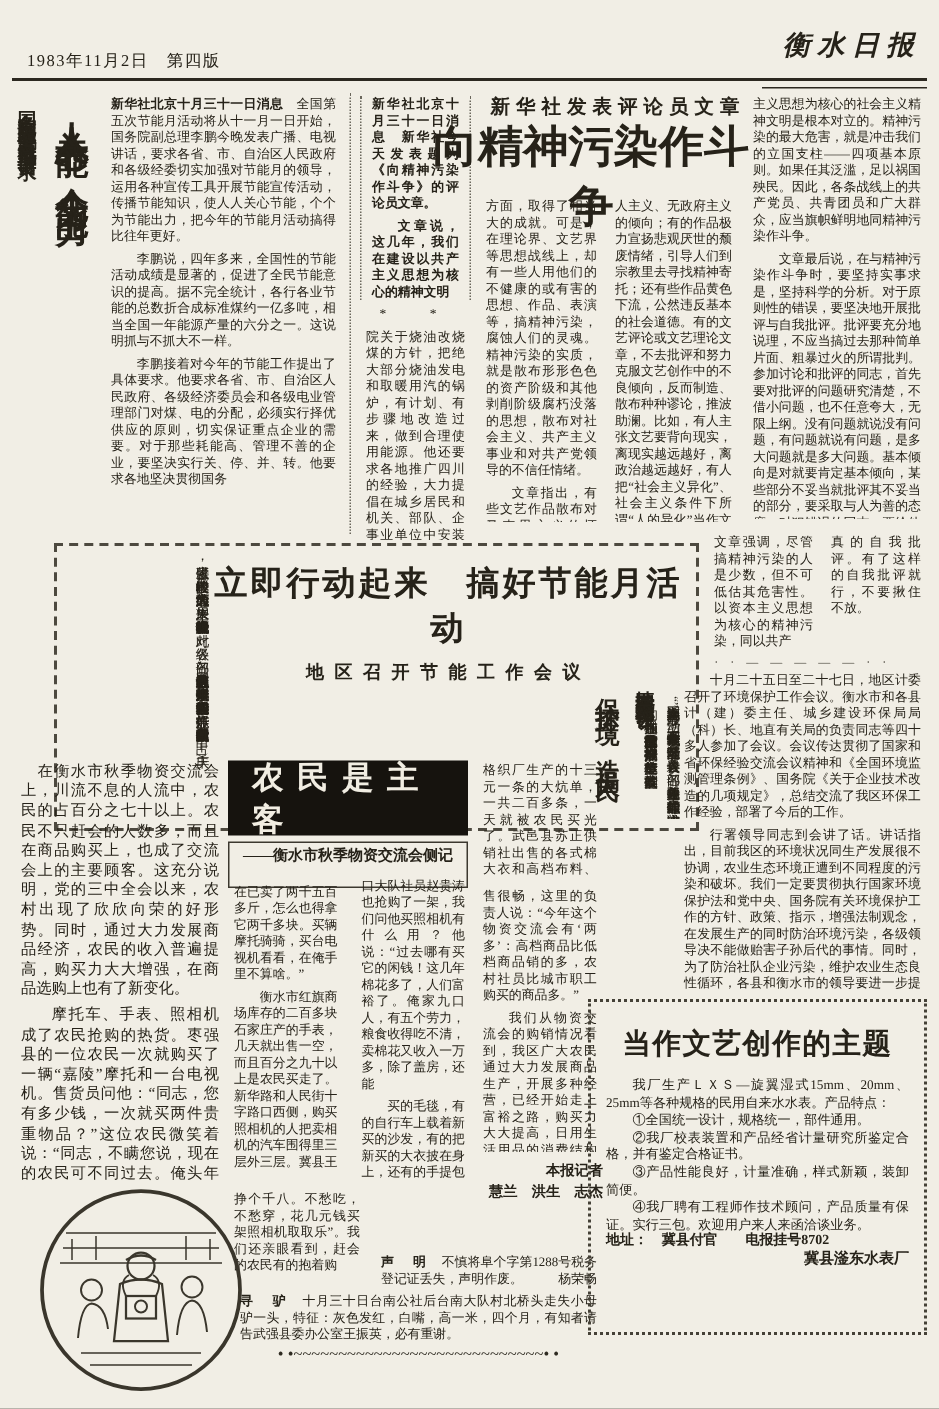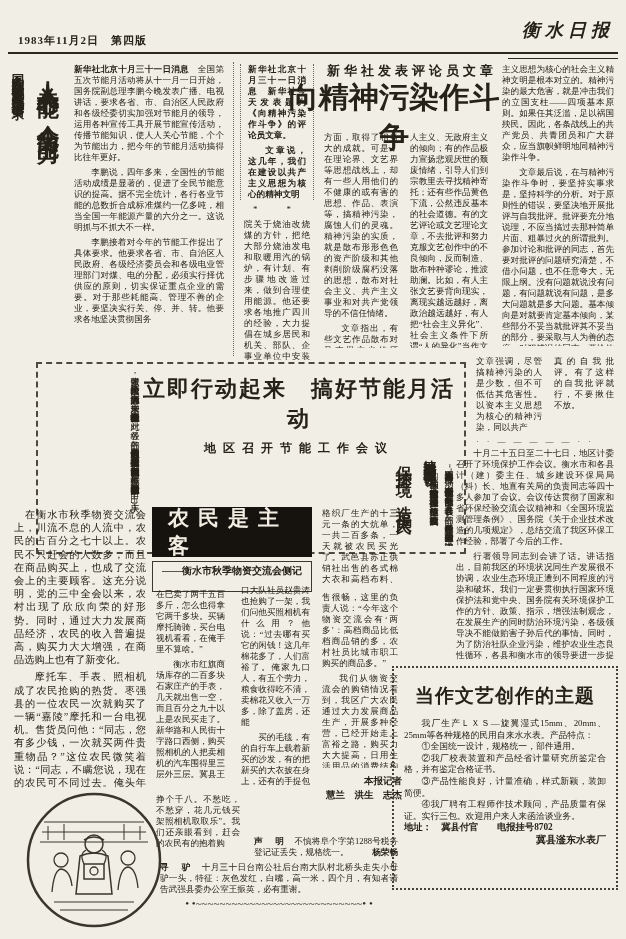--- a/index.html
+++ b/index.html
@@ -5,21 +5,21 @@
   html,body{margin:0;padding:0;background:#8a887f;}
   .page{position:relative;width:626px;height:939px;margin:0 auto;background:#f1eee5;
         font-family:"Liberation Serif","DejaVu Serif",serif;color:#262219;overflow:hidden;}
   .b{position:absolute;overflow:hidden;}
   .txt{font-size:8.6px;line-height:11px;text-align:justify;}
   .txt p{margin:4px;text-indent:2em;}
   .txt p.np{text-indent:0;}
   .vtext{writing-mode:vertical-rl;}
 
   
-  .dateline{left:18px;top:33px;font-size:11px;font-weight:bold;letter-spacing:1px;}
+  .dateline{left:18px;top:33px;font-size:11px;font-weight:normal;letter-spacing:1px;}
   .papername{right:12px;top:18px;font-size:18px;font-weight:bold;font-style:italic;letter-spacing:5px;}
   .rule{left:8px;top:52px;width:610px;height:2px;background:#2c2820;}
   .rule2{left:508px;top:58px;width:110px;height:1px;background:#2c2820;}
 
   
   .e-side{left:9px;top:64px;height:300px;font-size:12.5px;font-weight:bold;letter-spacing:2px;}
   .e-vhead{left:33px;top:64px;height:338px;font-size:22px;font-weight:bold;letter-spacing:3px;}
   .e-cola{left:70px;top:60px;width:158px;height:300px;}
   .vdiv{left:233px;top:62px;height:294px;width:0;border-left:1px dotted #6b675c;}
   .e-colb{left:240px;top:60px;width:74px;height:300px;}
@@ -56,21 +56,21 @@
   .f-body{left:152px;top:585px;width:162px;height:202px;columns:2;column-gap:8px;}
   .f-sidebot{left:318px;top:588px;width:84px;height:180px;}
   .f-byline{left:300px;top:774px;width:102px;text-align:right;font-size:9.5px;font-weight:bold;line-height:14px;}
   .f-circle{left:24px;top:790px;width:140px;height:140px;}
   .f-frag{left:152px;top:790px;width:92px;height:62px;}
 
   
   .n-sm{left:250px;top:832px;width:152px;height:26px;}
   .n-xl{left:156px;top:858px;width:246px;height:40px;}
   .n-title{font-weight:bold;letter-spacing:2px;}
-  .n-signer{float:right;font-weight:bold;}
+  .n-signer{float:right;font-weight:normal;}
   .wavy{left:156px;top:897px;width:246px;text-align:center;font-size:11px;letter-spacing:0px;color:#2f2b22;}
 
   
   .env-h1{left:393px;top:452px;height:208px;font-size:16px;font-weight:bold;letter-spacing:5px;}
   .env-h2{left:421px;top:450px;height:216px;font-size:12.5px;font-weight:bold;letter-spacing:1px;}
   .env-body{left:452px;top:444px;width:166px;height:218px;}
 
   
   .ad{left:392px;top:666px;width:226px;height:224px;border:2px dotted #454137;box-sizing:border-box;
       padding:6px 10px;}
@@ -176,21 +176,21 @@
       <path d="M60 74 Q55 64 62 60 M80 74 Q85 64 78 60" stroke="#3a362c" stroke-width="1.2" fill="none"></path>
       <circle cx="37" cy="70" r="7" fill="none" stroke="#3a362c" stroke-width="1.3"></circle>
       <path d="M28 102 Q30 80 37 79 Q46 80 48 96" fill="none" stroke="#3a362c" stroke-width="1.3"></path>
       <circle cx="104" cy="68" r="7" fill="none" stroke="#3a362c" stroke-width="1.3"></circle>
       <path d="M94 100 Q96 78 104 77 Q112 78 114 98" fill="none" stroke="#3a362c" stroke-width="1.3"></path>
       <path d="M30 112 H110 M36 120 H104" stroke="#3a362c" stroke-width="1" fill="none"></path>
     </svg>
   </div>
 
   <div class="b txt n-sm">
-    <p class="np"><b class="n-title">声　明</b><span>　不慎将阜个字第1288号税务登记证丢失，规格统一。</span><span class="n-signer">杨荣畅</span></p>
+    <p class="np"><b class="n-title">声　明</b><span>　不慎将阜个字第1288号税务登记证丢失，声明作废。</span><span class="n-signer">杨荣畅</span></p>
   </div>
   <div class="b txt n-xl">
     <p class="np"><b class="n-title">寻　驴</b><span>　十月三十日台南公社后台南大队村北桥头走失小母驴一头，特征：灰色发红，白嘴，高一米，四个月，有知者请告武强县委办公室王振英，必有重谢。</span></p>
   </div>
   <div class="b wavy">• •~~~~~~~~~~~~~~~~~~~~~~~~~~~~• •</div>
 
   <div class="b vtext env-h1">保护环境　造福人民</div>
   <div class="b vtext env-h2">地区计委召开环境保护工作会议</div>
   <div class="b txt env-body">
     <p><span>十月二十五日至二十七日，地区计委召开了环境保护工作会议。衡水市和各县计（建）委主任、城乡建设环保局局（科）长、地直有关局的负责同志等四十多人参加了会议。会议传达贯彻了国家和省环保经验交流会议精神和《全国环境监测管理条例》、国务院《关于企业技术改造的几项规定》，总结交流了我区环保工作经验，部署了今后的工作。</span></p>

